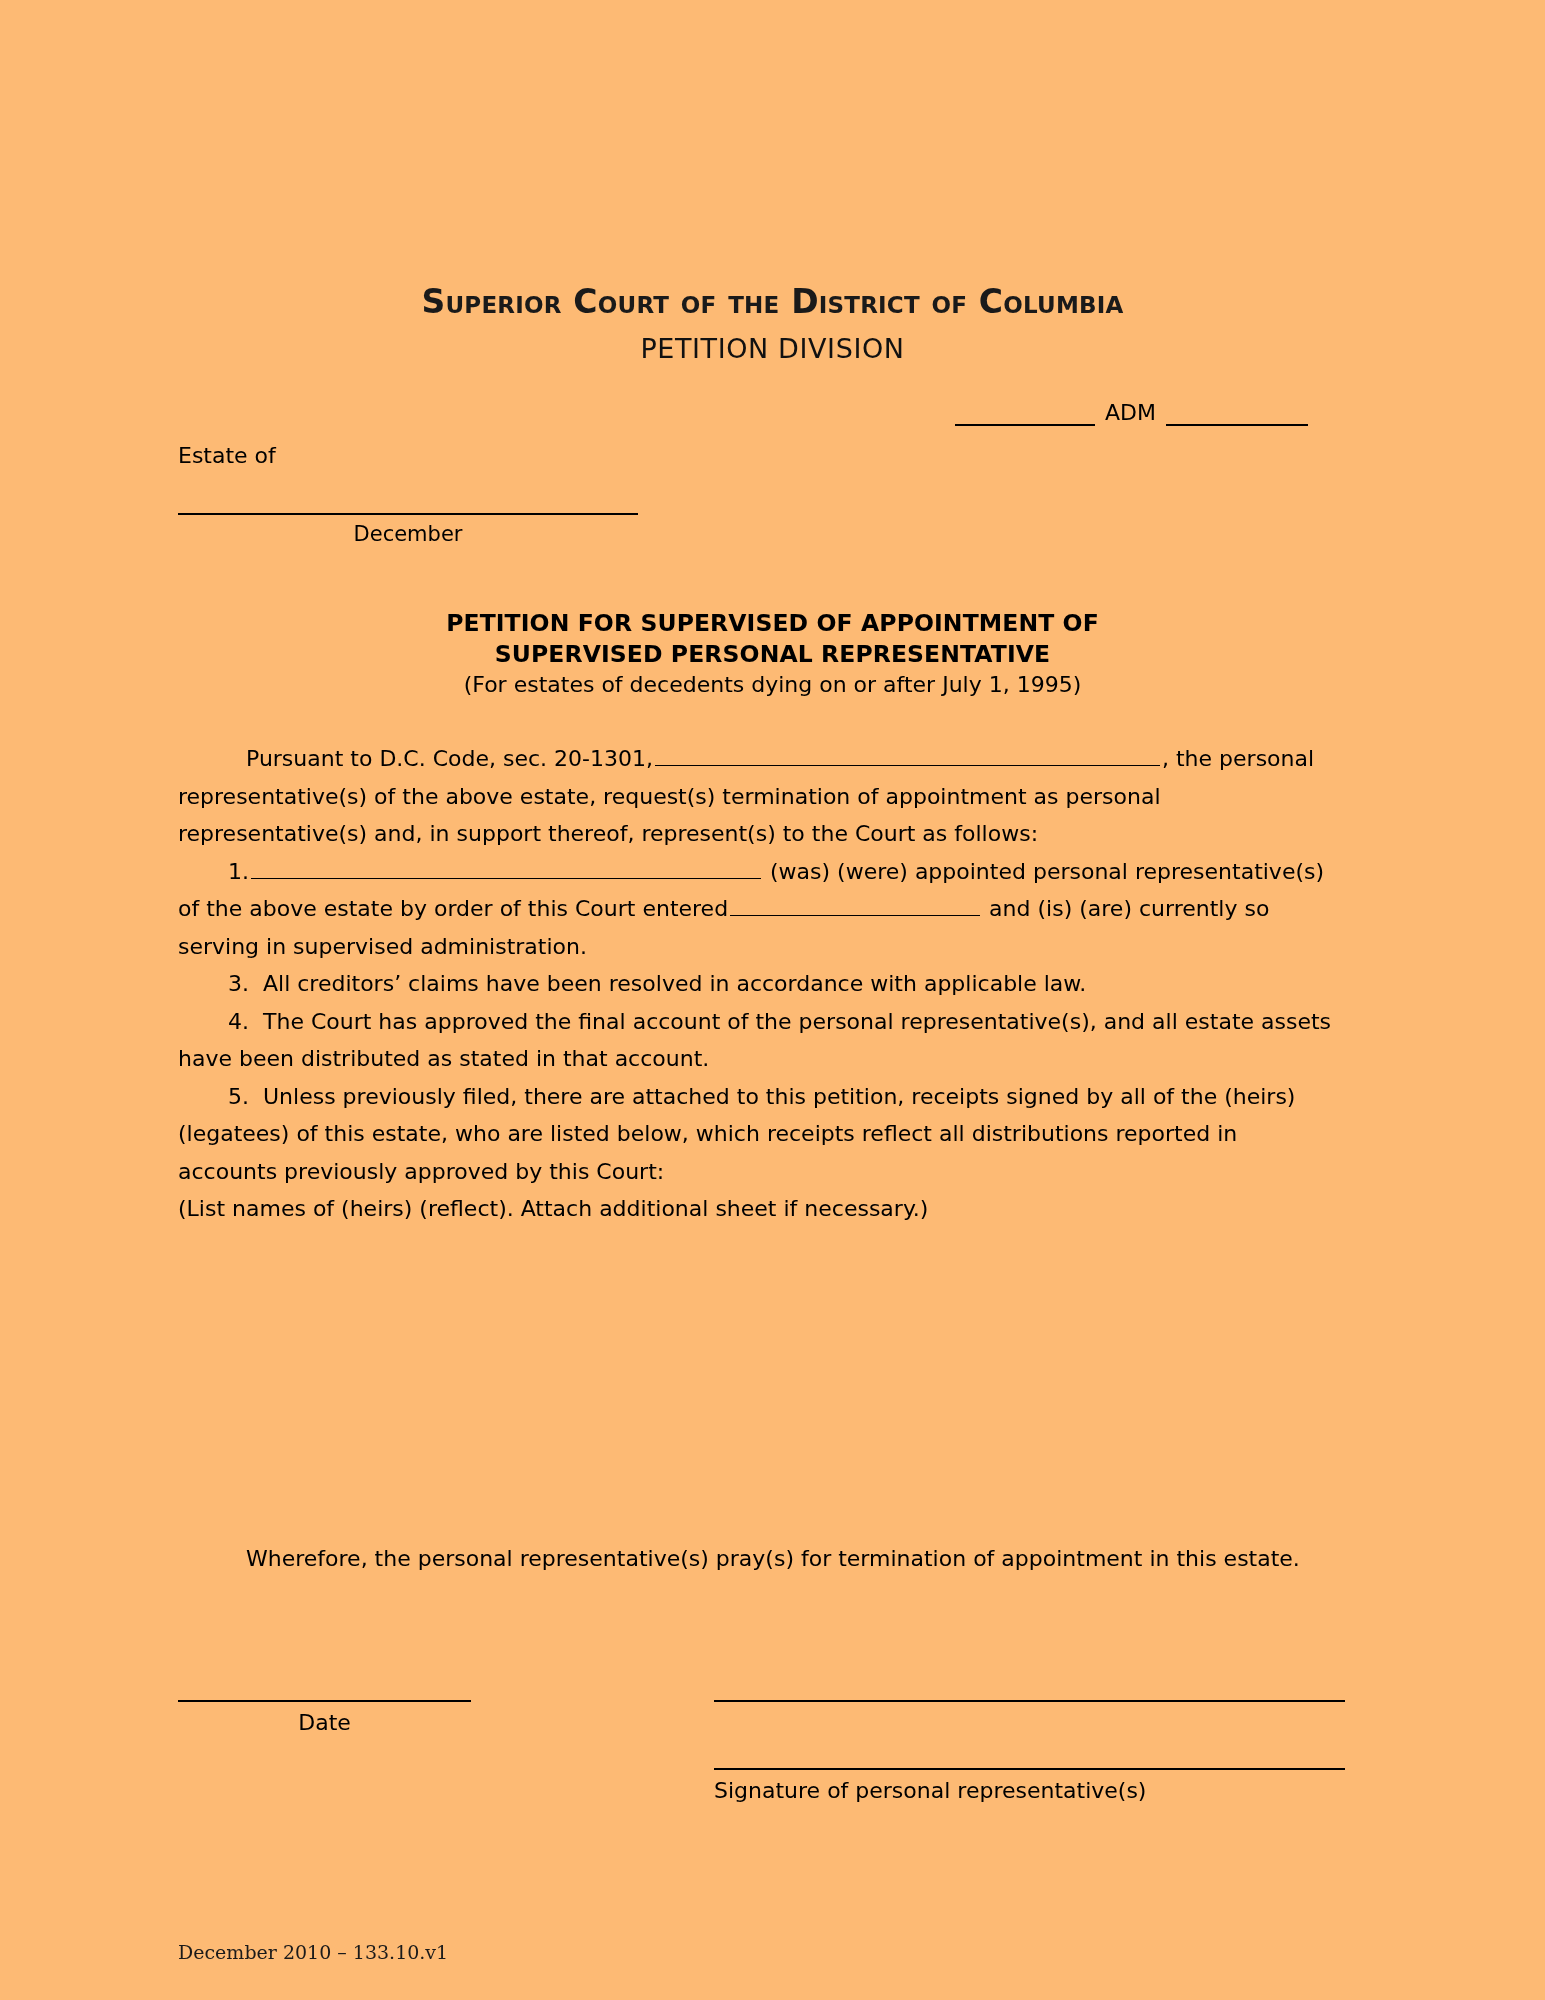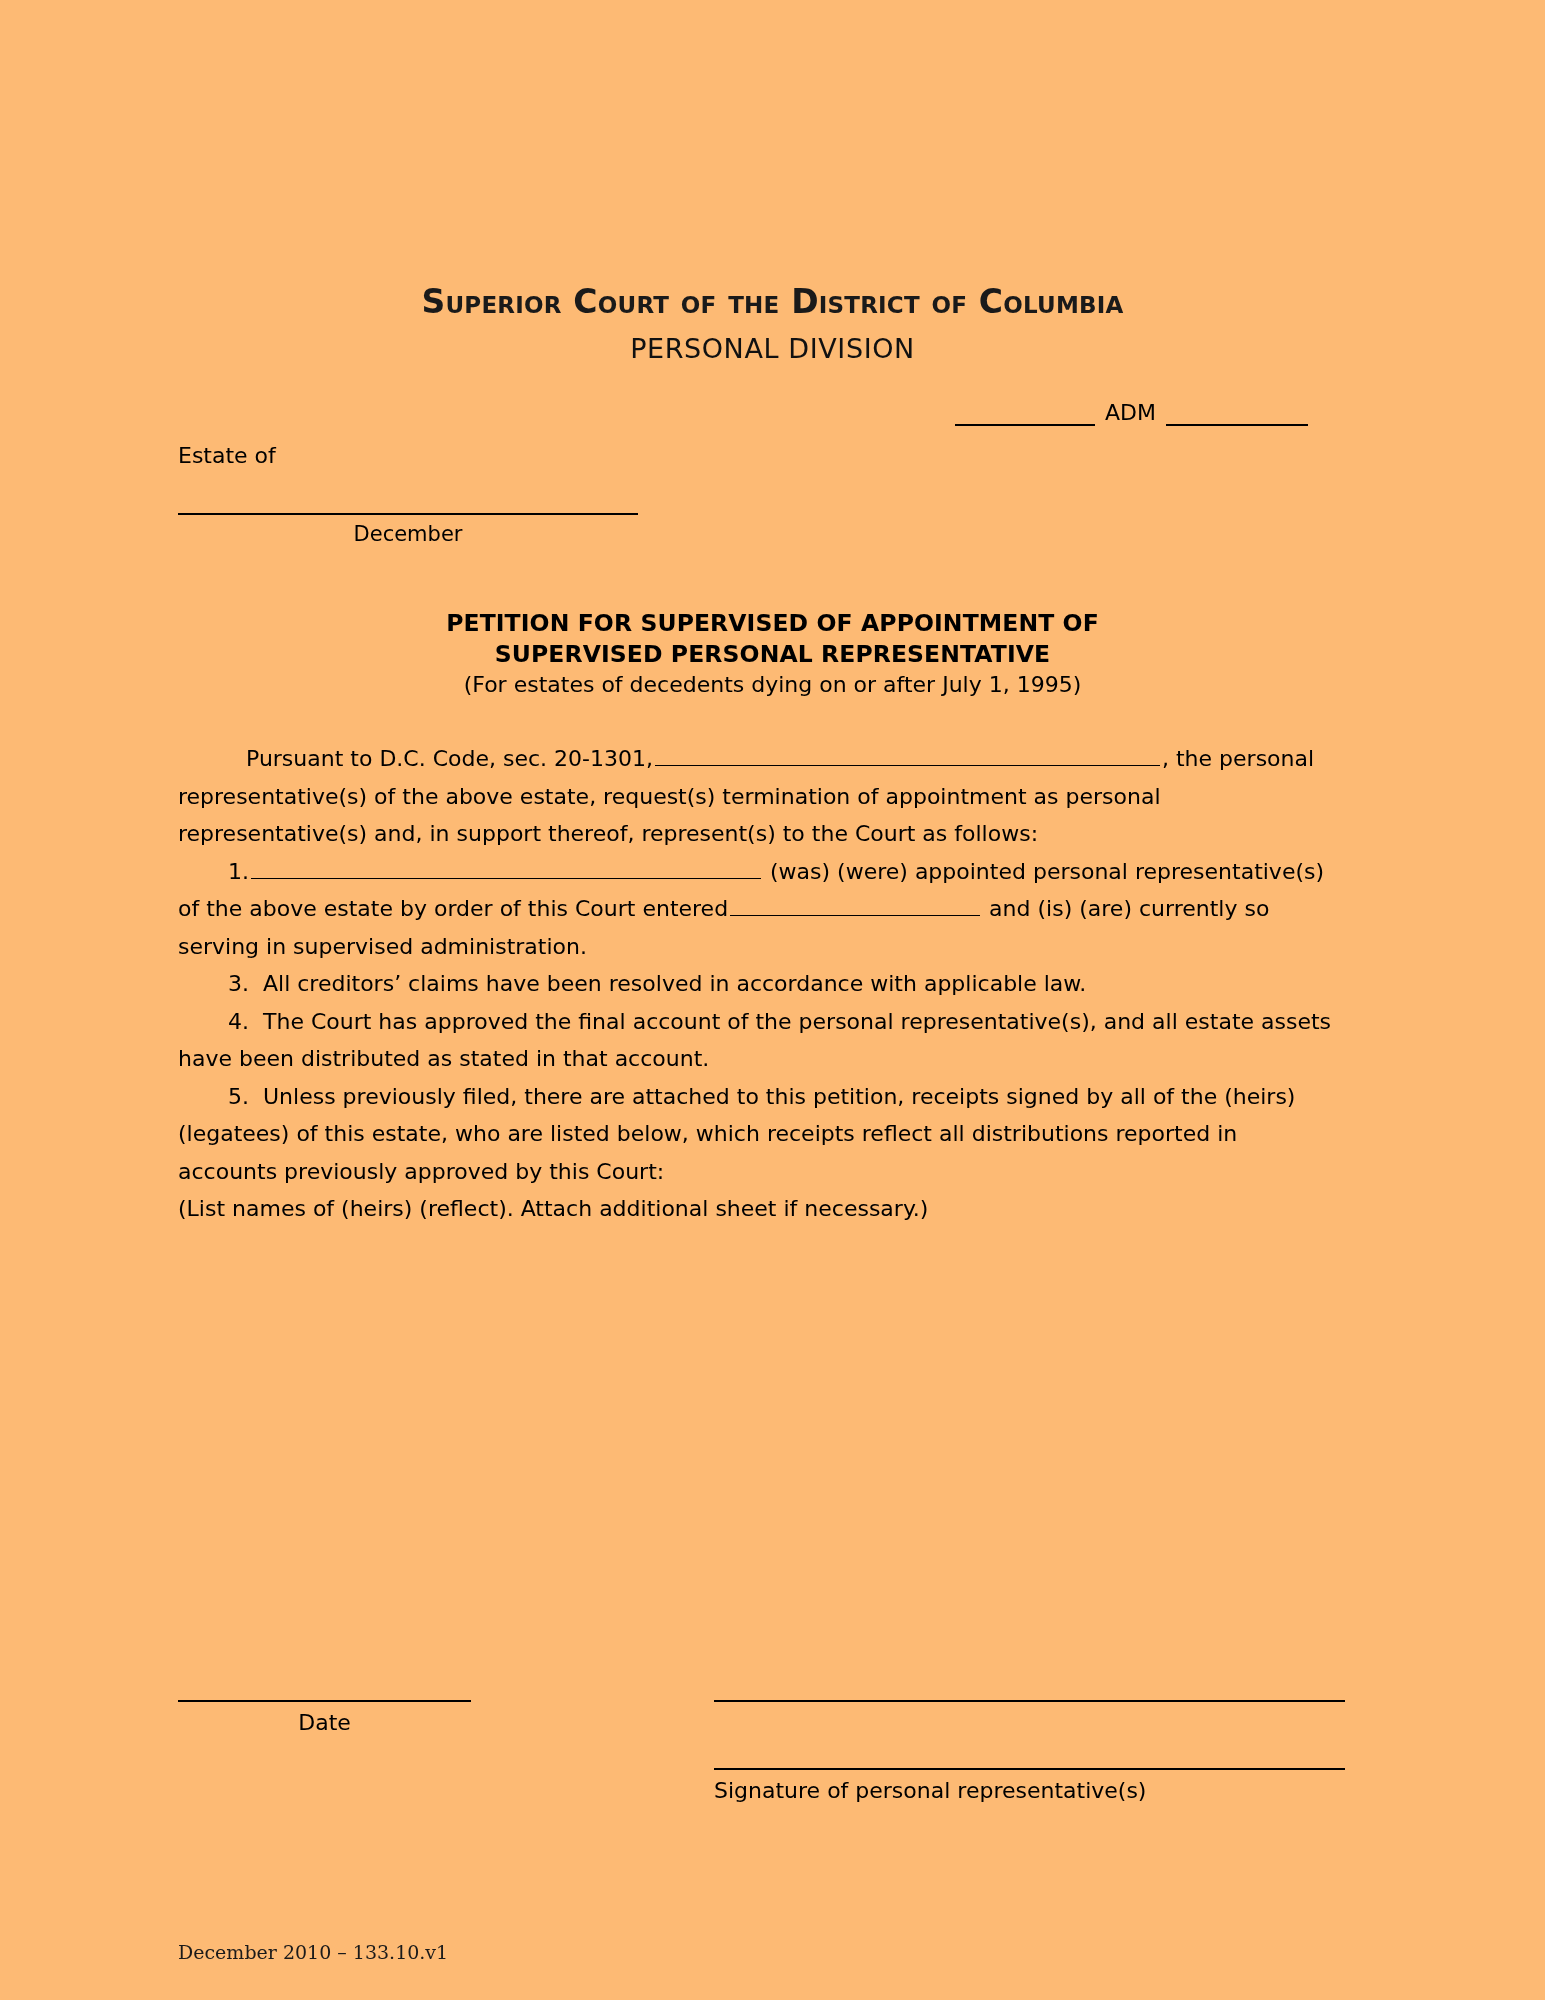--- a/index.html
+++ b/index.html
@@ -201,21 +201,21 @@
     color: #1a1a1a;
   }
 </style>
 </head>
 <body>
 
 <div class="page">
 
   <div class="court-title">Superior Court of the District of Columbia</div>
 
-  <div class="division-title">PERSONAL DIVISION</div>
+  <div class="division-title">PETITION DIVISION</div>
 
   <div class="adm-row">
     <span class="rule adm-left"></span>
     <span class="adm-label">ADM</span>
     <span class="rule adm-right"></span>
   </div>
 
   <div class="estate-of">Estate of</div>
 
   <div class="deceased-rule"></div>
@@ -238,20 +238,23 @@
 
     <p><span class="indent-sm"></span><span>3.</span>&nbsp; <span>All creditors’ claims have been resolved in accordance with applicable law.</span></p>
 
     <p><span class="indent-sm"></span><span>4.</span>&nbsp; <span>The Court has approved the final account of the personal representative(s), and all estate assets have been distributed as stated in that account.</span></p>
 
     <p><span class="indent-sm"></span><span>5.</span>&nbsp; <span>Unless previously filed, there are attached to this petition, receipts signed by all of the (heirs) (legatees) of this estate, who are listed below, which receipts reflect all distributions reported in accounts previously approved by this Court:</span></p>
 
     <p class="listnote">(List names of (heirs) (reflect).  Attach additional sheet if necessary.)</p>
   </div>
 
+  <div class="wherefore">
+    <p><span class="indent"></span><span>Wherefore, the personal representative(s) pray(s) for termination of appointment in this estate.</span></p>
+  </div>
 
   <div class="date-rule"></div>
   <div class="date-label">Date</div>
 
   <div class="sig-rule-1"></div>
   <div class="sig-rule-2"></div>
   <div class="sig-label">Signature of personal representative(s)</div>
 
   <div class="footer">December 2010 – 133.10.v1</div>
 

